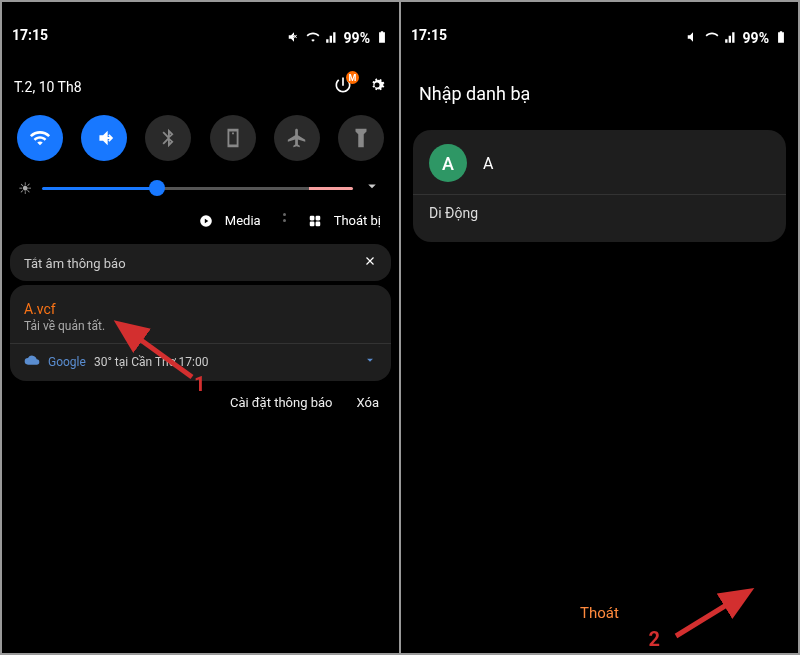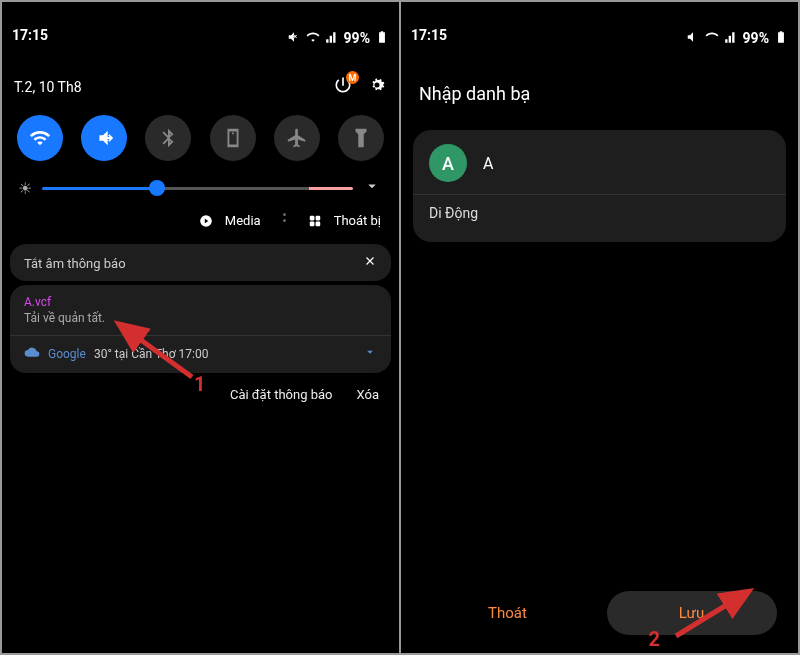--- a/index.html
+++ b/index.html
@@ -36,21 +36,21 @@
     .media-item { display:flex; align-items:center; gap:12px; }
     .media-item svg { width:14px; height:14px; fill:#fff; }
     .sep-dots { display:flex; flex-direction:column; gap:3px; }
     .sep-dots span { width:3px; height:3px; border-radius:50%; background:#666; }
 
     .notif-block { background:#1e1e1e; border-radius:16px; margin:4px 8px; padding:10px 14px; }
     .nb-title { display:flex; justify-content:space-between; align-items:flex-end; font-size:13px; color:#ccc; }
     .nb-close svg { width:14px; height:14px; fill:#fff; }
     .nb-row1 { display:flex; align-items:center; gap:8px; font-size:12px; color:#5a8dd0; margin-top:4px; }
     .nb-row1 svg { width:13px; height:13px; fill:#5a8dd0; }
-    .nb-name { font-size:12px; color:#d946ef; }
+    .nb-name { font-size:14px; color:#f97316; margin-top:6px; }
     .nb-sub { font-size:12px; color:#aaa; margin-top:2px; }
     .divider { height:1px; background:#333; margin:10px -14px 8px; }
     .wx-row { display:flex; align-items:center; gap:8px; font-size:12px; }
     .wx-cloud svg { width:16px; height:16px; fill:#5a8dd0; }
     .wx-src { color:#5a8dd0; }
     .wx-txt { color:#ccc; flex:1; }
     .wx-chev svg { width:14px; height:14px; fill:#5a8dd0; }
 
     .notif-actions { display:flex; justify-content:flex-end; gap:24px; padding:10px 20px; font-size:13px; color:#eee; }
 
@@ -292,21 +292,20 @@
         <div class="avatar">A</div>
         <div class="cc-name">A</div>
       </div>
       <div class="cc-div"></div>
       <div class="cc-type">Di Động</div>
       <div class="cc-num"></div>
     </div>
 
     <div class="bottom-bar">
       <div class="bb-btn bb-cancel">Thoát</div>
-      <div class="bb-btn bb-save">Lưu</div>
     </div>
 
     <div class="arrow" style="right:50px; bottom:8px;">
       <svg width="80" height="50">
           <defs>
             <marker id="ah2" markerWidth="8" markerHeight="8" refX="2" refY="3" orient="auto">
               <path d="M0,0 L0,6 L7,3 z" fill="#d32f2f"></path>
             </marker>
           </defs>
           <path d="M8,45 L65,10" stroke="#d32f2f" stroke-width="5" marker-end="url(#ah2)"></path>

